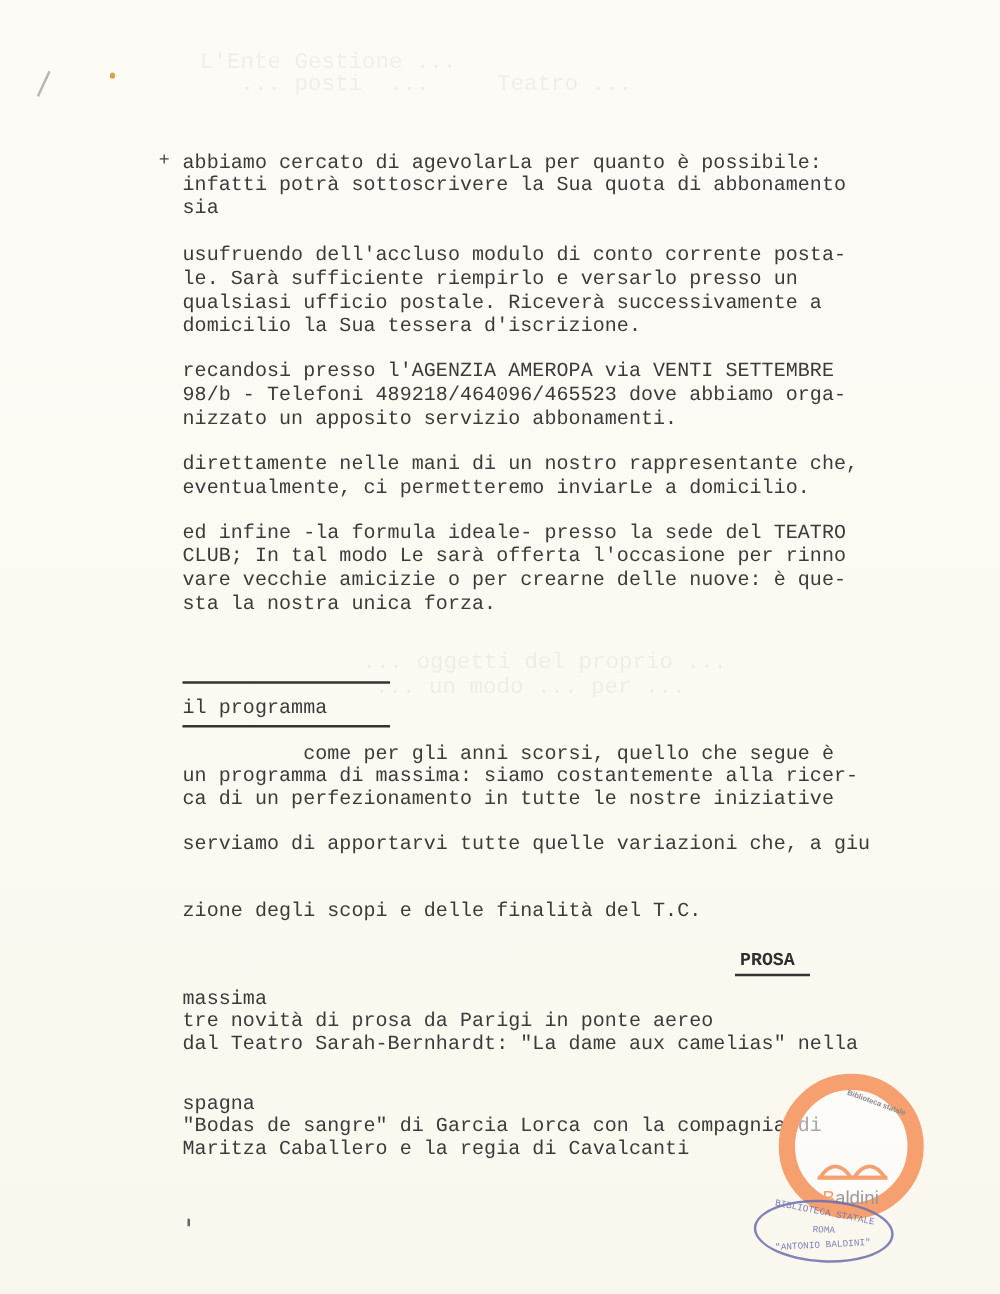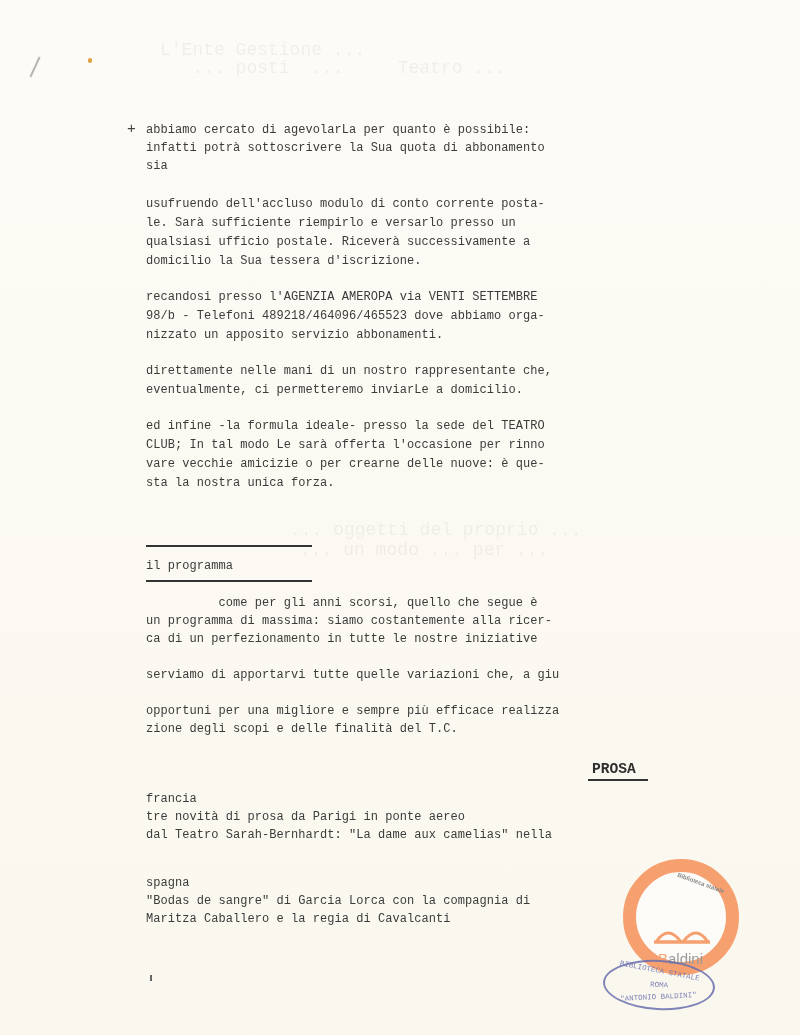--- a/index.html
+++ b/index.html
@@ -12,21 +12,21 @@
   .page {
     position: absolute; inset: 0;
     background: linear-gradient(180deg, #fcfbf6 0%, #fbf9f1 60%, #faf7ee 100%);
   }
   .mark-slash {
     position: absolute; left: 34px; top: 56px; width: 2px; height: 22px;
     background: #999; transform: rotate(25deg); opacity: .7;
   }
   .mark-dot { position: absolute; left: 88px; top: 58px; width: 4px; height: 5px; background: #e0a040; border-radius: 2px; }
   .tline {
-    position: absolute; left: 146px; font-size: 12px; line-height: 18.5px;
+    position: absolute; left: 146px; font-size: 16px; line-height: 18.5px;
     white-space: pre; letter-spacing: 0.05px; color: #3b3b3b;
   }
   .plus { position: absolute; left: 127px; top: 121px; font-size: 14.6px; color: #444; }
   .rule { position: absolute; height: 2px; background: #333; }
   .prosa {
     position: absolute; left: 592px; top: 761px; font-size: 14.6px; font-weight: bold; color: #2f2f2f;
   }
   .prosa-rule { position: absolute; left: 588px; top: 779px; width: 60px; height: 2px; background: #333; }
   .logo {
     position: absolute; left: 623px; top: 859px; width: 116px; height: 116px;
@@ -91,27 +91,26 @@
   <div class="tline" style="top:474px">sta la nostra unica forza.</div>
 
   <div class="rule" style="left:146px;top:545px;width:166px;"></div>
   <div class="tline" style="top:557px">il programma</div>
   <div class="rule" style="left:146px;top:580px;width:166px;"></div>
 
   <div class="tline" style="top:594px">          come per gli anni scorsi, quello che segue è</div>
   <div class="tline" style="top:612px">un programma di massima: siamo costantemente alla ricer-</div>
   <div class="tline" style="top:630px">ca di un perfezionamento in tutte le nostre iniziative</div>
   <div class="tline" style="top:666px">serviamo di apportarvi tutte quelle variazioni che, a giu</div>
-  <div class="tline" style="top:702px">opportuni per una migliore e sempre più efficace realizza</div>
   <div class="tline" style="top:720px">zione degli scopi e delle finalità del T.C.</div>
 
   <div class="prosa">PROSA</div>
   <div class="prosa-rule"></div>
 
-  <div class="tline" style="top:790px">francia</div>
+  <div class="tline" style="top:790px">massima</div>
   <div class="tline" style="top:808px">tre novità di prosa da Parigi in ponte aereo</div>
   <div class="tline" style="top:826px">dal Teatro Sarah-Bernhardt: "La dame aux camelias" nella</div>
 
   <div class="tline" style="top:874px">spagna</div>
   <div class="tline" style="top:892px">"Bodas de sangre" di Garcia Lorca con la compagnia di</div>
   <div class="tline" style="top:910px">Maritza Caballero e la regia di Cavalcanti</div>
 
   <div class="tick"></div>
 
   <div class="logo">

